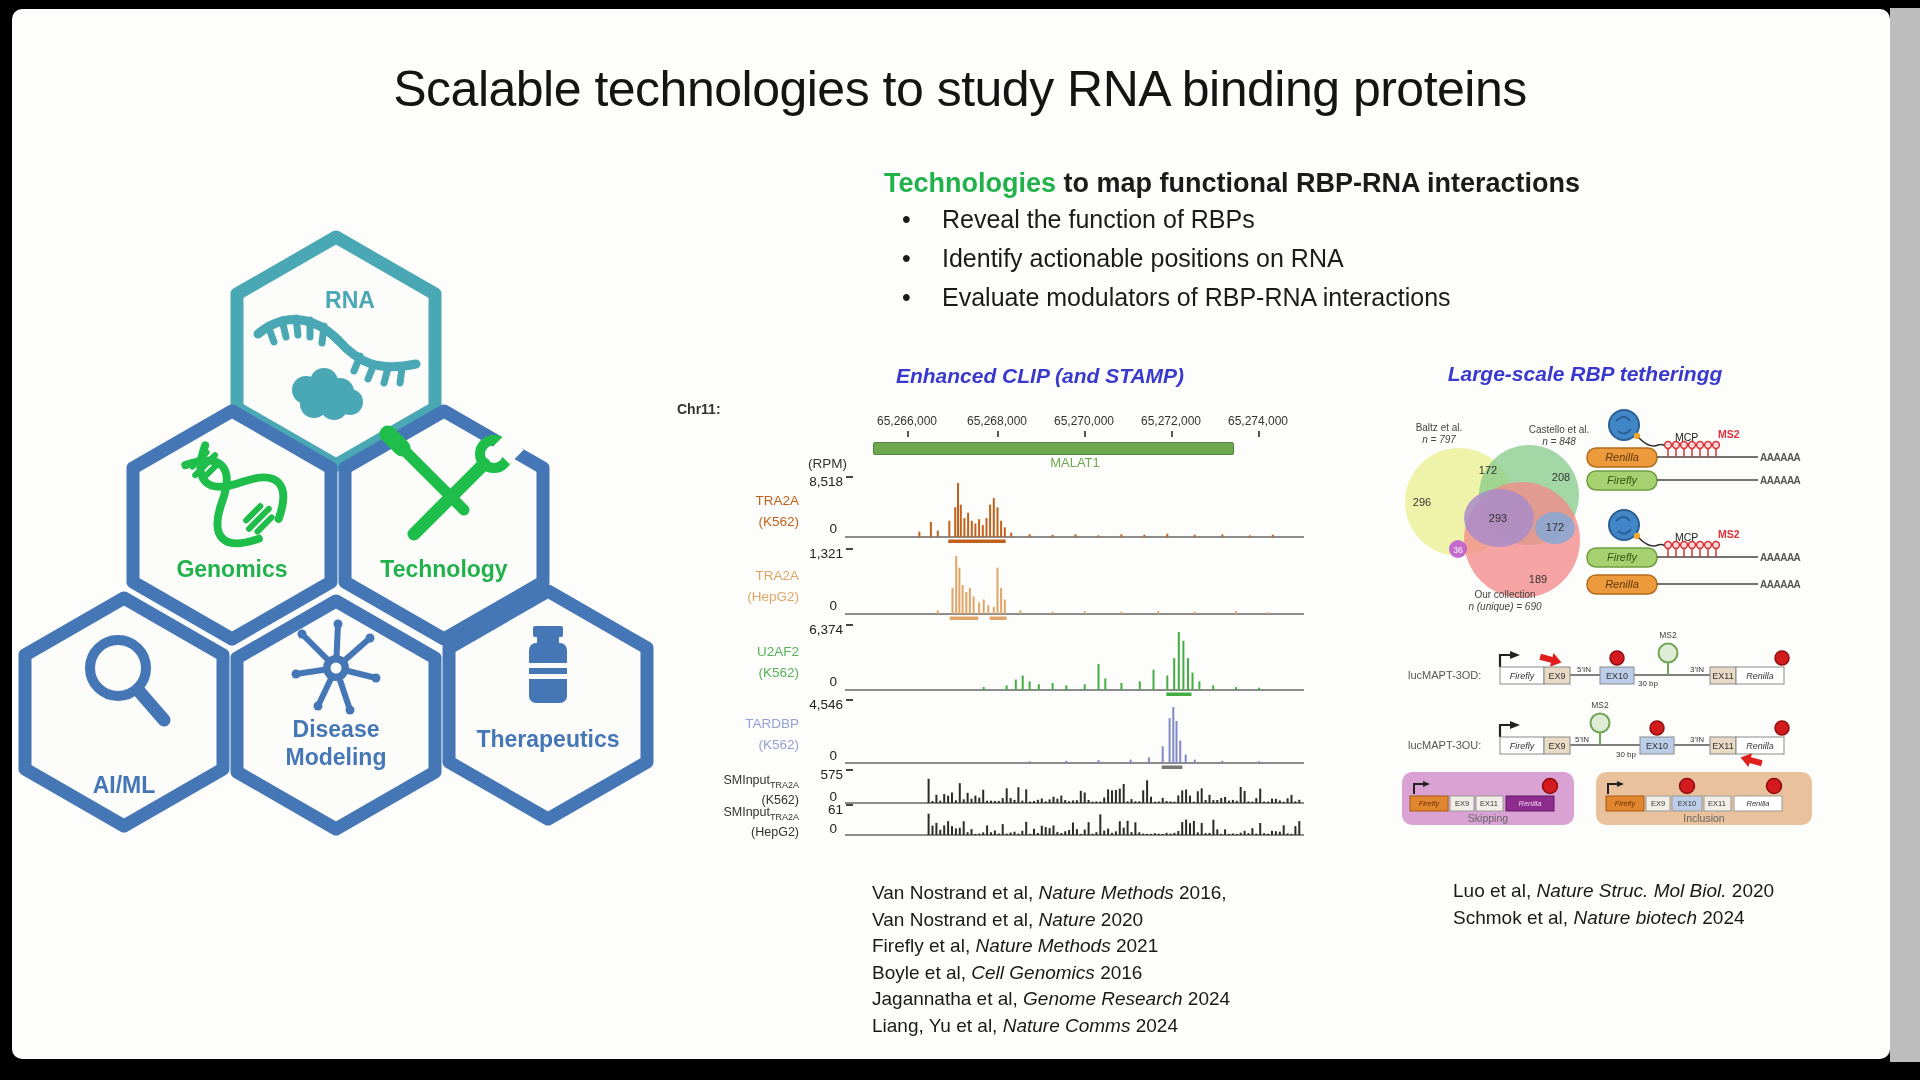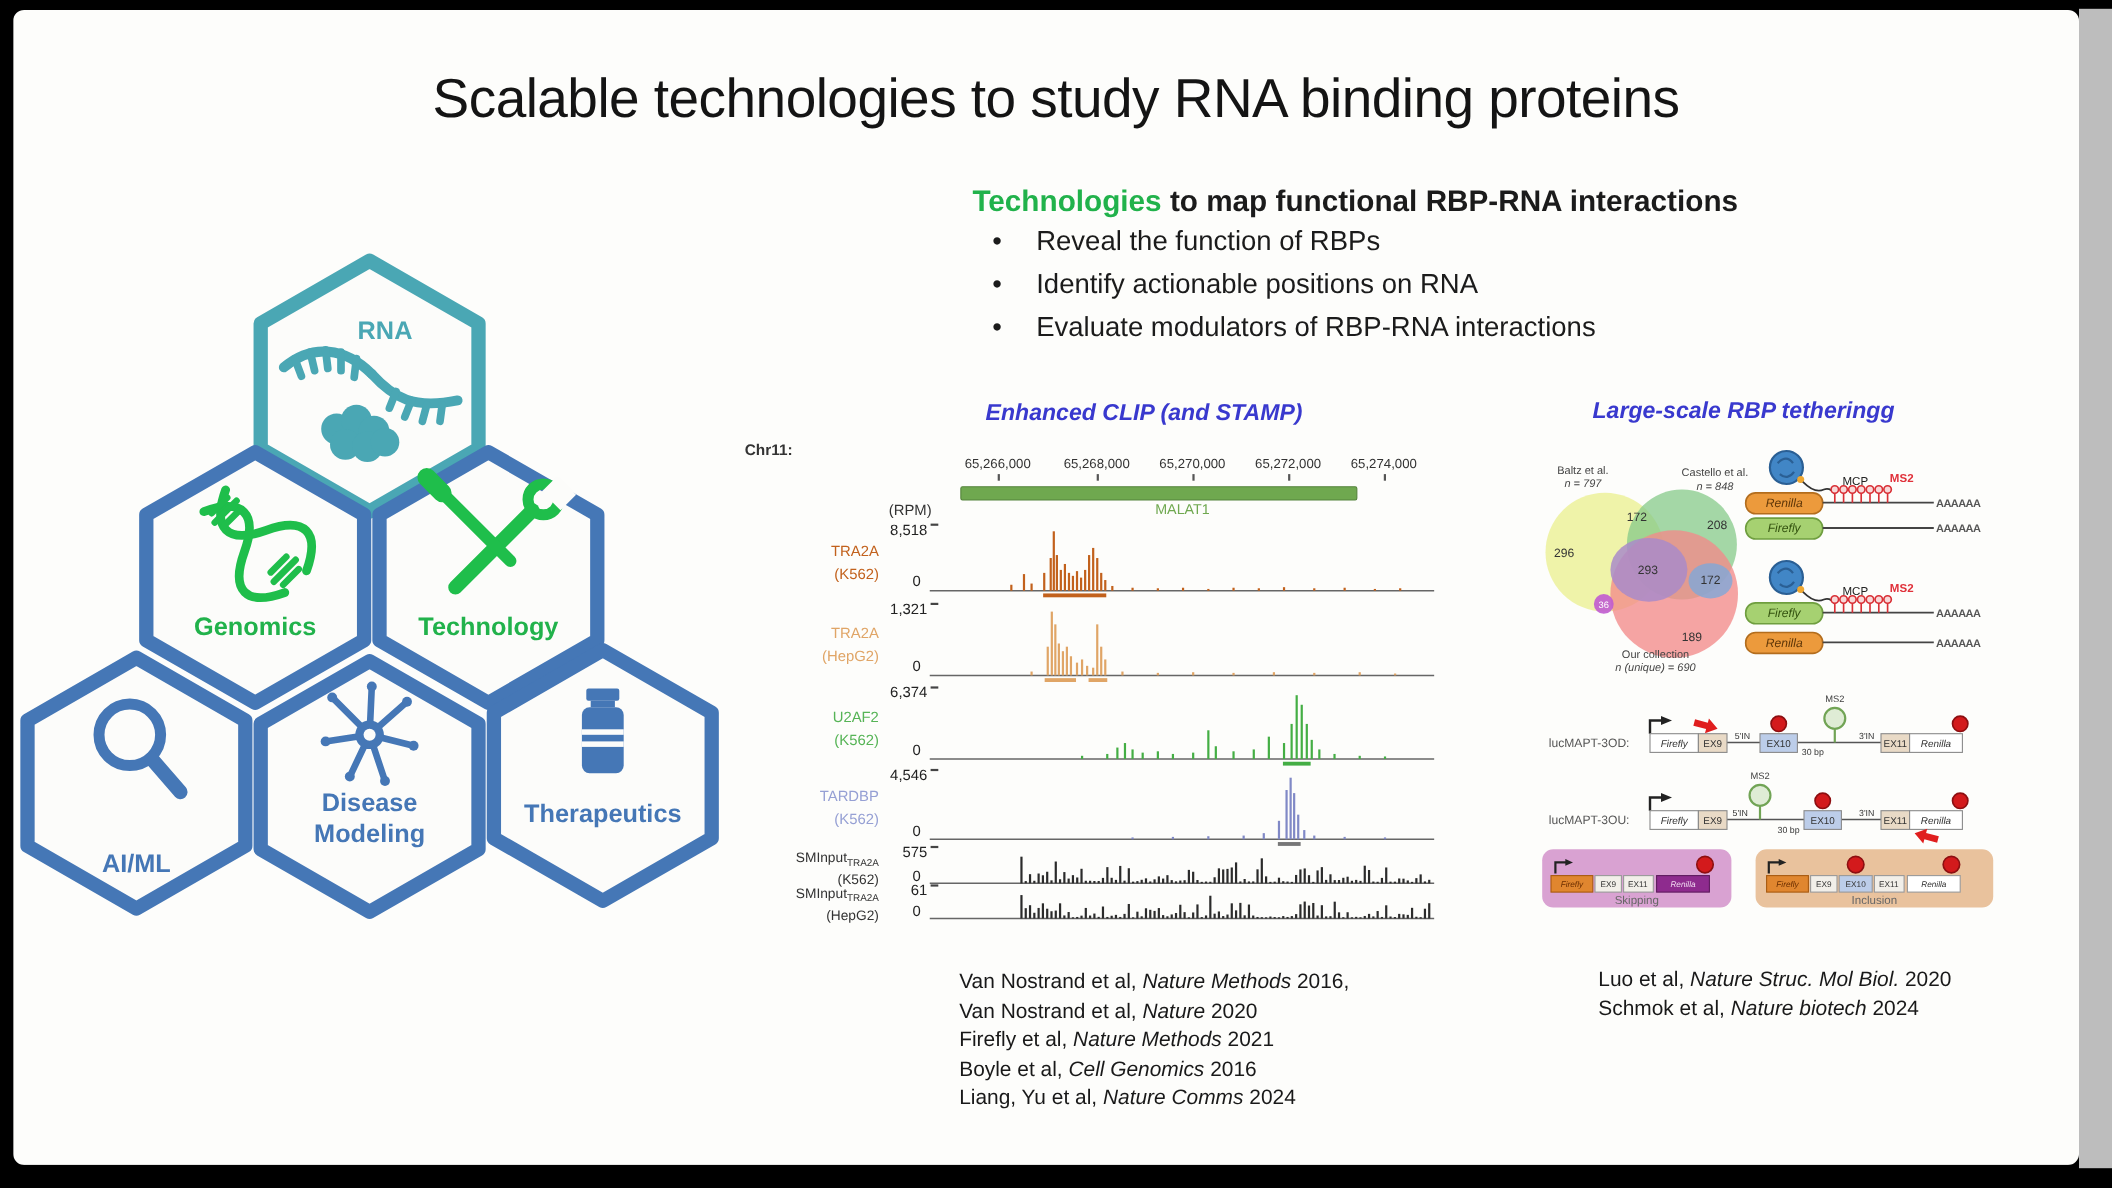--- a/index.html
+++ b/index.html
@@ -705,20 +705,21 @@
       <circle cx="374" cy="16" r="7.5" fill="#d31a1c" stroke="#8d0f11" stroke-width="1.5"></circle>
       <text x="304" y="52" font-size="10.5" fill="#666" text-anchor="middle">Inclusion</text>
     </g>
   </svg>
 
   <div class="cits abs" style="left:872px;top:880px">
     <div><span class="ca">Van Nostrand </span><span class="ce">et al, </span><span class="cj">Nature Methods </span><span class="cy">2016,</span></div>
     <div><span class="ca">Van Nostrand </span><span class="ce">et al, </span><span class="cj">Nature </span><span class="cy">2020</span></div>
     <div><span class="ca">Firefly </span><span class="ce">et al, </span><span class="cj">Nature Methods </span><span class="cy">2021</span></div>
     <div><span class="ca">Boyle </span><span class="ce">et al, </span><span class="cj">Cell Genomics </span><span class="cy">2016</span></div>
+    <div><span class="ca">Jagannatha </span><span class="ce">et al, </span><span class="cj">Genome Research </span><span class="cy">2024</span></div>
     <div><span class="ca">Liang, Yu </span><span class="ce">et al, </span><span class="cj">Nature Comms </span><span class="cy">2024</span></div>
   </div>
   <div class="cits abs" style="left:1453px;top:878px">
     <div><span class="ca">Luo </span><span class="ce">et al, </span><span class="cj">Nature Struc. Mol Biol. </span><span class="cy">2020</span></div>
     <div><span class="ca">Schmok </span><span class="ce">et al, </span><span class="cj">Nature biotech </span><span class="cy">2024</span></div>
   </div>
 
   <div class="abs frame" style="left:0;top:0;width:1920px;height:9px"></div>
   <div class="abs frame" style="left:0;top:1059px;width:1920px;height:21px"></div>
   <div class="abs frame" style="left:0;top:0;width:12px;height:1080px"></div>

